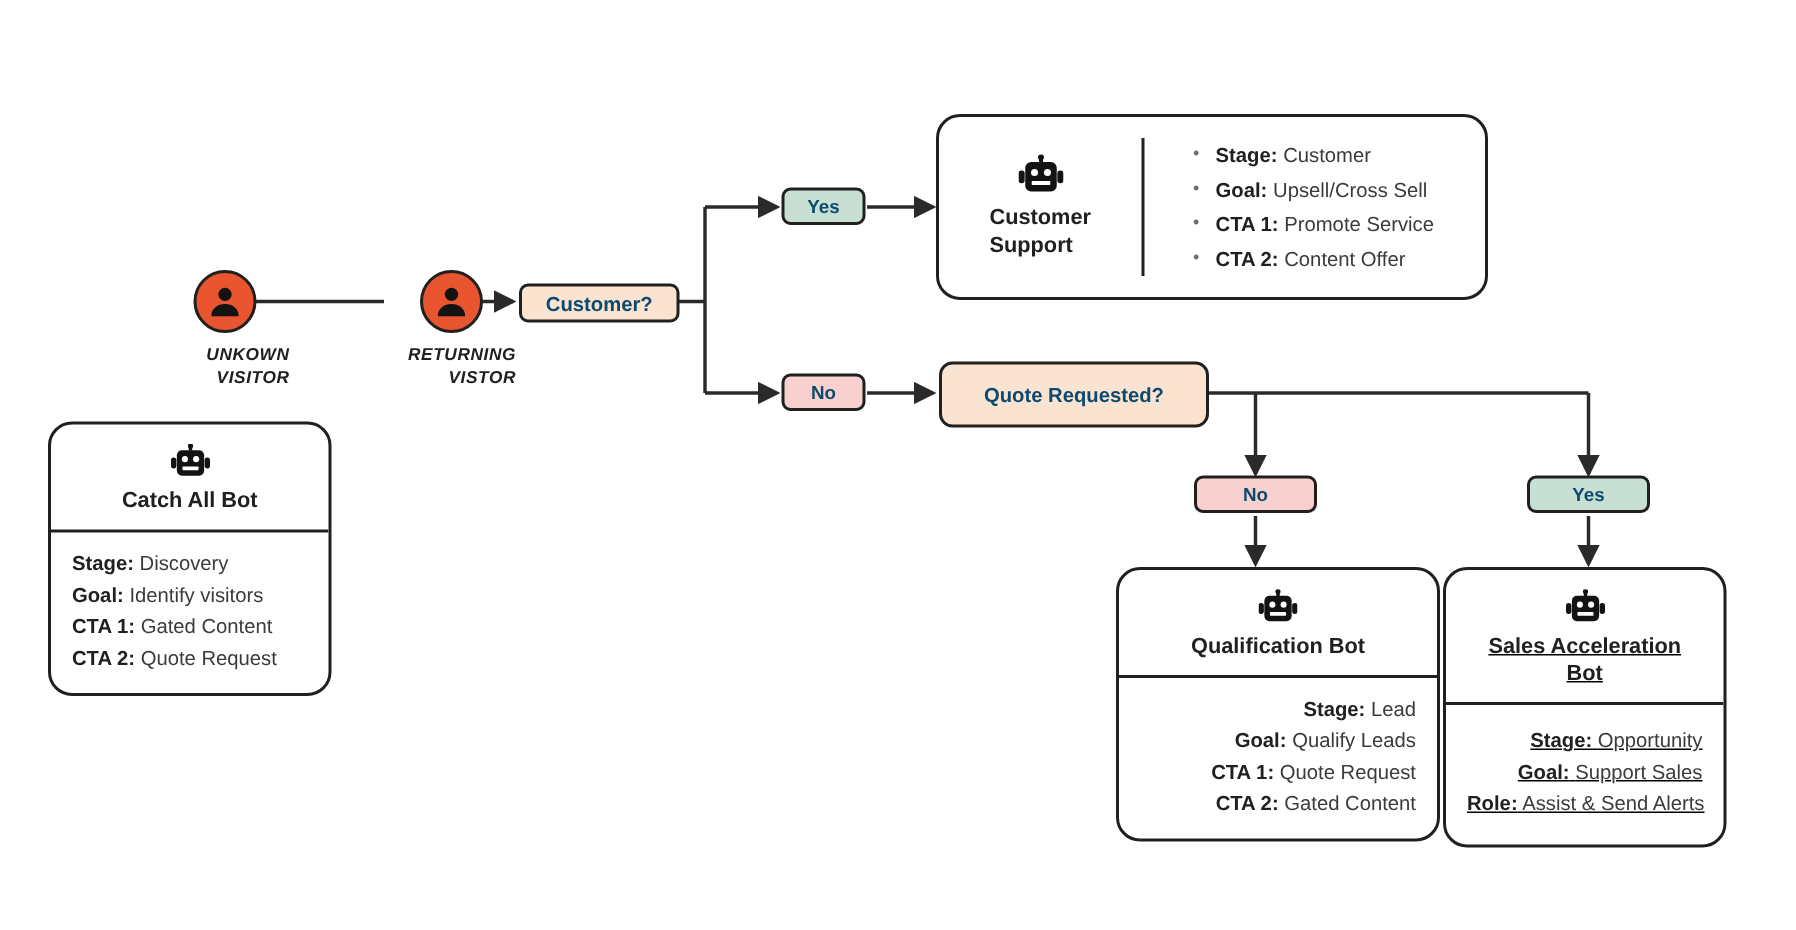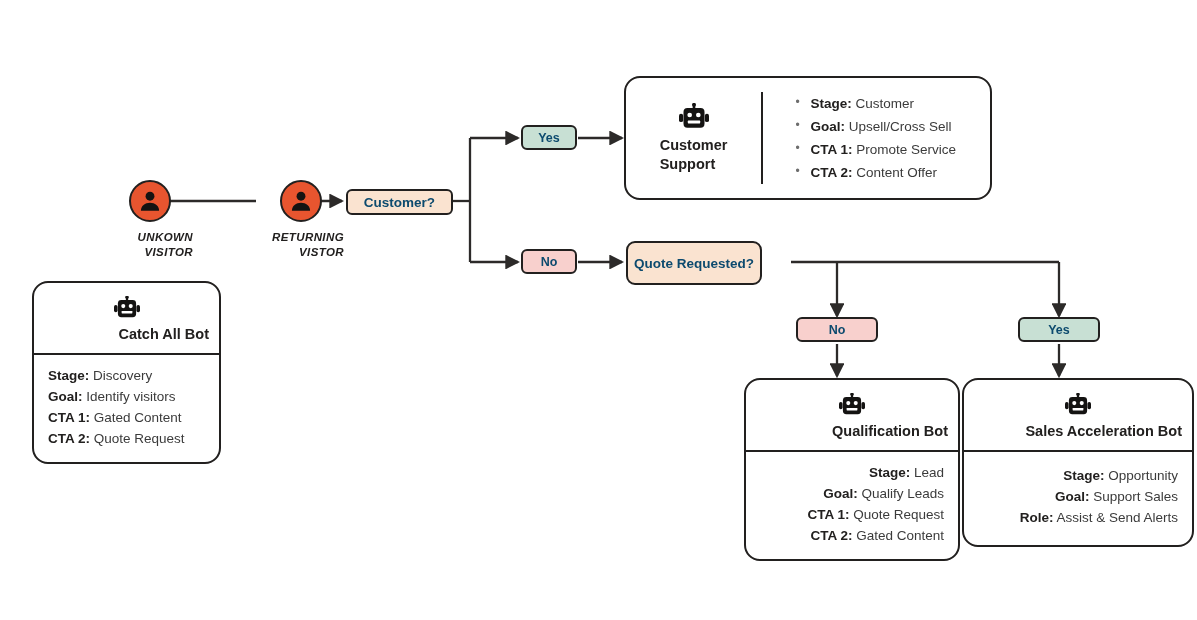--- a/index.html
+++ b/index.html
@@ -28,21 +28,21 @@
     white-space: pre-line; width: 130px; margin-left: -44px;
   }
 
   
   .card {
     position: absolute; background: #fff;
     border: 2.4px solid #22201f; border-radius: 16px;
     overflow: hidden;
   }
   .card .card-head {
-    padding: 13px 10px 10px; text-align: right;
+    padding: 13px 24px 10px; text-align: center;
   }
   .card .bot-ico { display: block; margin: 0 auto 7px; width: 26px; height: 22px; }
   .card .card-title { font-size: 14.5px; font-weight: bold; color: #22201f; line-height: 1.25; }
   .card .card-sep { height: 2.2px; background: #22201f; }
   .card .card-body { padding: 11px 14px 12px; }
   .card .row { font-size: 13.5px; color: #3b3b3b; line-height: 1.55; white-space: nowrap; }
   .card .row b { color: #22201f; font-weight: bold; }
   .body-left  .row { text-align: left; }
   .body-right .row { text-align: right; }
 
@@ -184,21 +184,21 @@
     </div>
     <div class="vsep"></div>
     <div class="right-cell">
       <div class="bullet"><b>Stage:</b> <span>Customer</span></div>
       <div class="bullet"><b>Goal:</b> <span>Upsell/Cross Sell</span></div>
       <div class="bullet"><b>CTA 1:</b> <span>Promote Service</span></div>
       <div class="bullet"><b>CTA 2:</b> <span>Content Offer</span></div>
     </div>
   </div>
 
-  <div class="pill decision" style="left:626px; top:241px; width:136px; height:44px; background:#fae3d0; border-radius:9px;">
+  <div class="pill decision" style="left:626px; top:241px; width:180px; height:44px; background:#fae3d0; border-radius:9px;">
     <span>Quote Requested?</span>
   </div>
 
   <div class="pill badge" style="left:796px; top:317px; width:82px; height:25px; background:#f8d0cd;">
     <span>No</span>
   </div>
   <div class="pill badge" style="left:1018px; top:317px; width:82px; height:25px; background:#c8e0d4;">
     <span>Yes</span>
   </div>
 
@@ -218,21 +218,21 @@
     </div>
     <div class="card-sep"></div>
     <div class="card-body body-right">
       <div class="row"><b>Stage:</b> <span>Lead</span></div>
       <div class="row"><b>Goal:</b> <span>Qualify Leads</span></div>
       <div class="row"><b>CTA 1:</b> <span>Quote Request</span></div>
       <div class="row"><b>CTA 2:</b> <span>Gated Content</span></div>
     </div>
   </div>
 
-  <div class="card" style="left:962px; top:378px; width:232px;">
+  <div class="card" style="left:962px; top:378px; width:189px;text-decoration:underline;">
     <div class="card-head">
       <svg class="bot-ico" viewBox="0 0 32 27">
         <rect x="14.6" y="0" width="2.8" height="5.4" fill="#141312"></rect>
         <circle cx="16" cy="1.6" r="2.1" fill="#141312"></circle>
         <rect x="0" y="11" width="4.4" height="9" rx="2.1" fill="#141312"></rect>
         <rect x="27.6" y="11" width="4.4" height="9" rx="2.1" fill="#141312"></rect>
         <rect x="4.8" y="5" width="22.4" height="21" rx="4.2" fill="#141312"></rect>
         <circle cx="11.4" cy="12.4" r="2.5" fill="#fff"></circle>
         <circle cx="20.6" cy="12.4" r="2.5" fill="#fff"></circle>
         <rect x="9.4" y="18.4" width="13.2" height="3" rx="0.6" fill="#fff"></rect>

